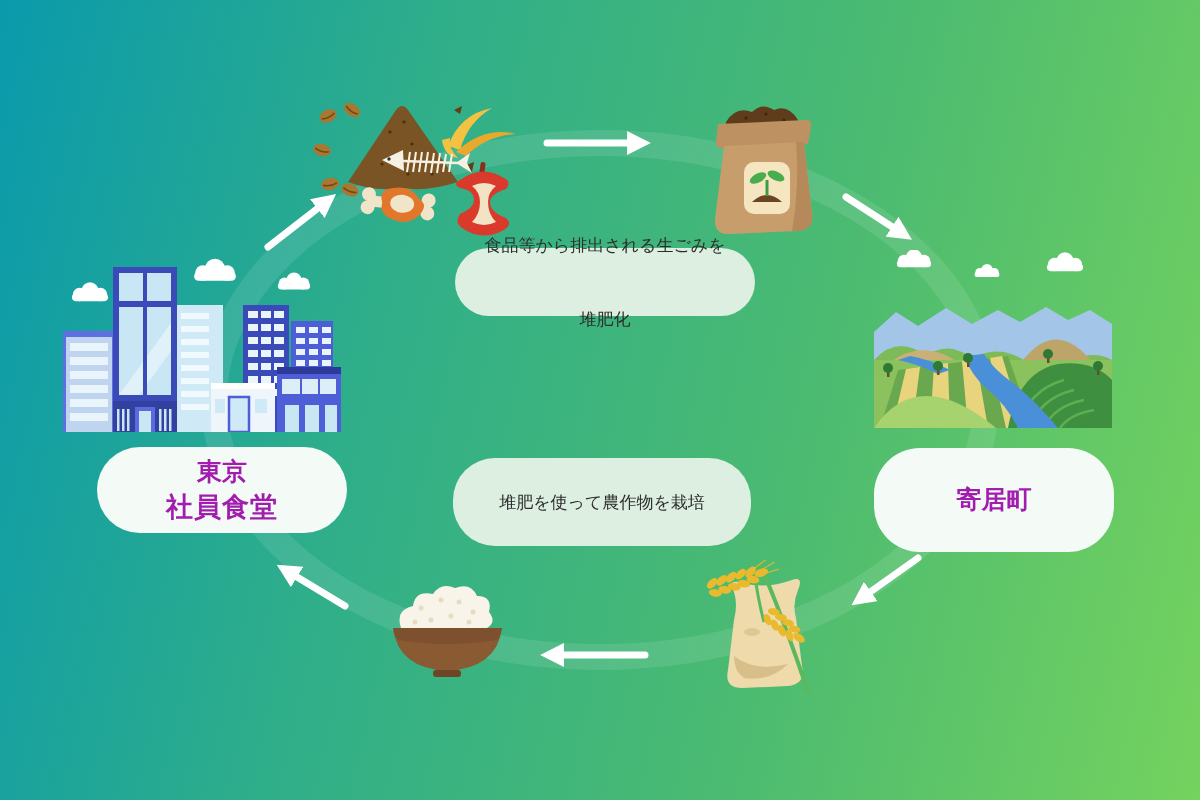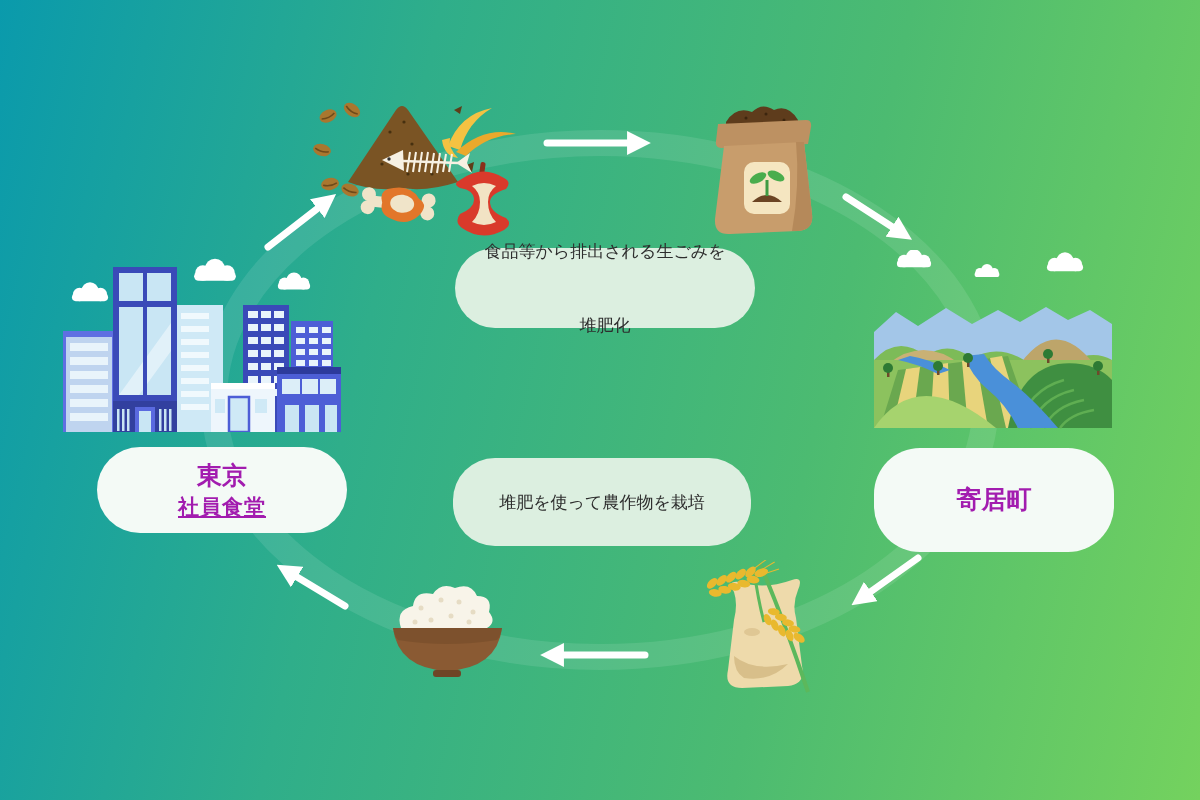--- a/index.html
+++ b/index.html
@@ -9,21 +9,21 @@
     background:linear-gradient(103deg,#0a9aac 0%,#2fae8a 32%,#4cbb71 66%,#74d25e 100%);
   }
   .illu{position:absolute;}
   .illu svg{display:block;width:100%;height:100%;}
   .pill{
     position:absolute;background:#f4faf6;border-radius:46px;
     display:flex;flex-direction:column;align-items:center;justify-content:center;
     color:#a21caf;text-align:center;
   }
   .pill .t1{font-size:25px;font-weight:800;line-height:1.35;}
-  .pill .t2{font-size:21px;font-weight:800;line-height:1.35;letter-spacing:1px;text-decoration:underline;}
+  .pill .t2{font-size:27px;font-weight:800;line-height:1.35;letter-spacing:1px;}
   .callout{
     position:absolute;background:#dcefe0;border-radius:42px;
     display:flex;flex-direction:column;align-items:center;justify-content:center;
     color:#2d2d2d;text-align:center;
   }
   .callout .c1,.callout .c2{font-size:17px;font-weight:500;line-height:1.55;}
   #cycle-overlay{position:absolute;left:0;top:0;width:1200px;height:800px;pointer-events:none;}
 </style>
 </head>
 <body>
@@ -380,21 +380,21 @@
   </div>
 
   <div class="pill" style="left:97px;top:447px;width:250px;height:86px;">
     <span class="t1">東京</span>
     <span class="t2">社員食堂</span>
   </div>
   <div class="pill" style="left:874px;top:448px;width:240px;height:104px;">
     <span class="t1">寄居町</span>
   </div>
 
-  <div class="callout" style="left:455px;top:248px;width:300px;height:80px;gap:48px;">
+  <div class="callout" style="left:455px;top:248px;width:300px;height:68px;gap:48px;">
     <span class="c1">食品等から排出される生ごみを</span>
     <span class="c2">堆肥化</span>
   </div>
   <div class="callout" style="left:453px;top:458px;width:298px;height:88px;gap:11px;">
     <span class="c1">堆肥を使って農作物を栽培</span>
   </div>
 
 </div>
 
 </body></html>

